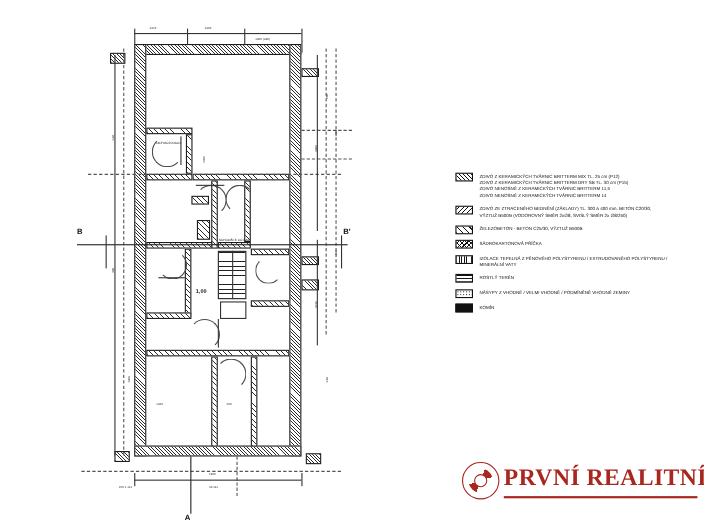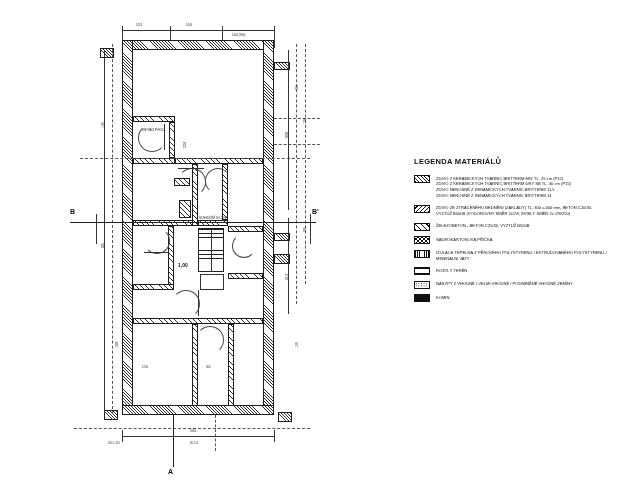--- a/index.html
+++ b/index.html
@@ -338,21 +338,20 @@
     <div class="dimtxt v" style="left:42px; top:110px;">1,00</div>
     <div class="dimtxt v" style="left:42px; top:230px;">300</div>
     <div class="dimtxt v" style="left:56px; top:330px;">1300</div>
 
     <div class="dimtxt v" style="left:124px; top:130px;">2205</div>
     <div class="dimtxt" style="left:82px; top:348px;">1200</div>
     <div class="dimtxt" style="left:146px; top:348px;">300</div>
   </div>
 
   <div id="legend">
-    <h1>LEGENDA MATERIÁLŮ</h1>
 
     <div class="leg-row">
       <div class="sw sw-hatch45"></div>
       <div class="leg-txt">
         <div>ZDIVO Z KERAMICKÝCH TVÁRNIC BRITTERM MIX TL. 25 cm (P12)</div>
         <div>ZDIVO Z KERAMICKÝCH TVÁRNIC BRITTERM DRY SB TL. 30 cm (P15)</div>
         <div>ZDIVO NENOSNÉ Z KERAMICKÝCH TVÁRNIC BRITTERM 11,5</div>
         <div>ZDIVO NENOSNÉ Z KERAMICKÝCH TVÁRNIC BRITTERM 14</div>
       </div>
     </div>
@@ -401,14 +400,23 @@
     </div>
 
     <div class="leg-row">
       <div class="sw sw-solid"></div>
       <div class="leg-txt">
         <div>KOMÍN</div>
       </div>
     </div>
   </div>
 
+  <div id="logo">
+    <div class="mark">
+      <div class="ring"></div>
+      <div class="wedge"></div>
+      <div class="inner"></div>
+    </div>
+    <div class="wordmark">PRVNÍ REALITNÍ</div>
+    <div class="rule"></div>
+  </div>
 
 </div>
 
 </body></html>

